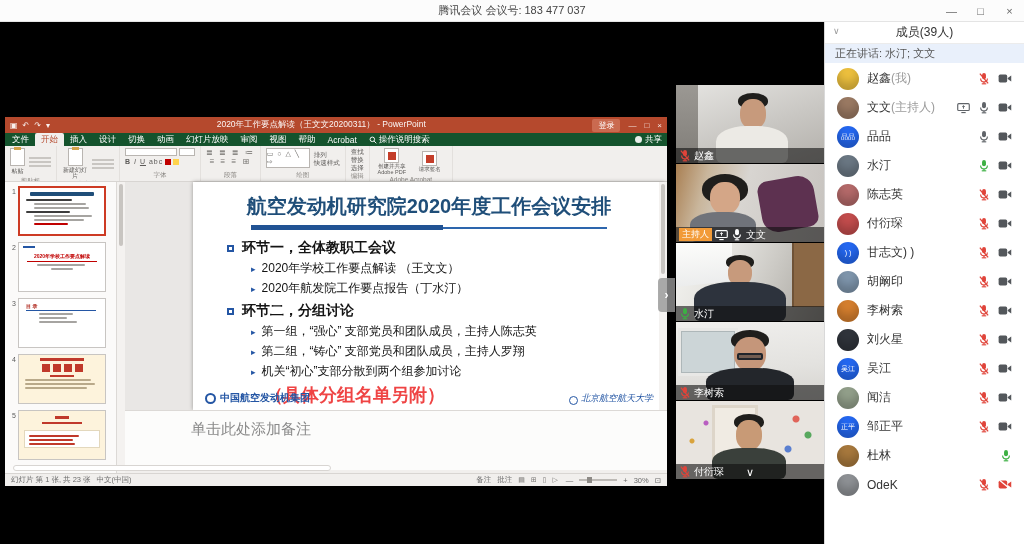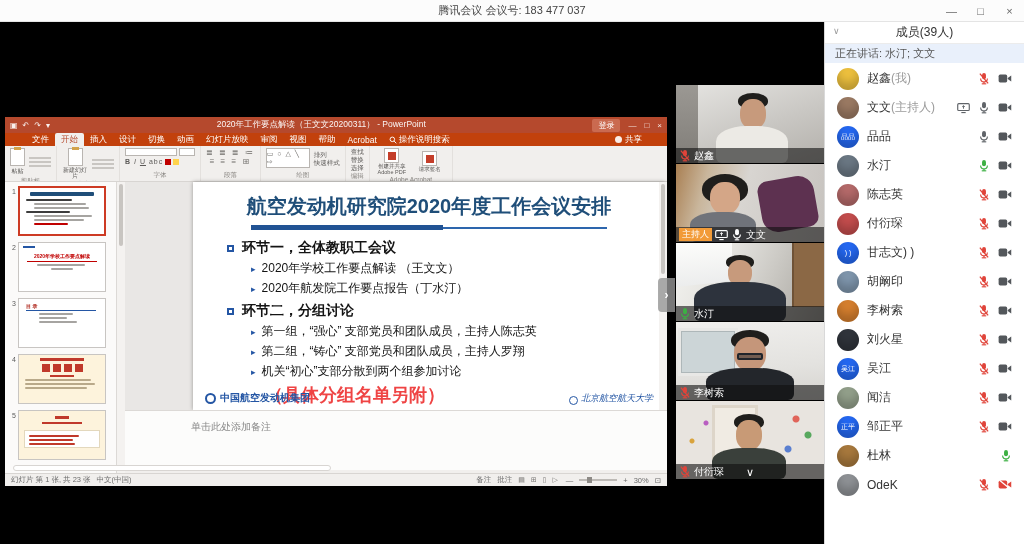--- a/index.html
+++ b/index.html
@@ -19,22 +19,22 @@
 .stage{position:absolute;left:0;top:22px;width:676px;height:522px;background:#000}
 
 
 .ppt{position:absolute;left:5px;top:95px;width:662px;height:369px;background:#f1efed;font-size:9px}
 .ppt-titlebar{position:absolute;left:0;top:0;width:100%;height:16px;background:#b5492d;
   display:flex;align-items:center;padding:0 5px;color:#fff}
 .qat{display:flex;gap:5px;font-size:8px;opacity:.92}
 .ppt-doc-title{flex:1;text-align:center;font-size:8.5px;opacity:.95;white-space:nowrap;overflow:hidden}
 .signin{background:#ca6a50;border-radius:2px;padding:1px 6px;font-size:8px}
 .ppt-controls{display:flex;gap:8px;margin-left:8px;font-size:8px;opacity:.85}
-.ppt-tabs{position:absolute;left:0;top:16px;width:100%;height:13px;background:#c2410c;
-  display:flex;align-items:stretch;padding:0 21px;color:#fff}
+.ppt-tabs{position:absolute;left:0;top:16px;width:100%;height:13px;background:#14532d;
+  display:flex;align-items:stretch;padding:0 1px;color:#fff}
 .ppt-tab{font-size:8.5px;padding:1px 6px;display:flex;align-items:center;gap:2px;white-space:nowrap}
 .ppt-tab.active{background:#f1efed;color:#b5492d;border-radius:2px 2px 0 0}
 .tab-spacer{flex:1}
 .ppt-share{font-size:8.5px;display:flex;align-items:center;gap:3px;padding-right:4px}
 .p-ic{width:7px;height:7px;border-radius:50%;background:#fff;opacity:.9;display:inline-block}
 .ribbon{position:absolute;left:0;top:29px;width:100%;height:36px;background:#f1efed;
   border-bottom:1px solid #d8d5d2;display:flex;overflow:hidden}
 .rg{border-right:1px solid #e3e0dd;padding:2px 5px 1px;display:flex;flex-direction:column;
   justify-content:space-between;align-items:center;flex:none}
 .rg-items{display:flex;gap:4px;align-items:center}
@@ -88,21 +88,21 @@
 .l3{font-size:18px;color:#ef4444;font-weight:bold;margin:2px 0 0 38px}
 .s-footer{position:absolute;left:12px;right:12px;bottom:5px;display:flex;justify-content:space-between;align-items:flex-end}
 .logo-l{display:flex;align-items:center;gap:4px;font-size:10px;font-weight:bold;color:#2456a4}
 .logo-circle{width:11px;height:11px;border:2px solid #2456a4;border-radius:50%;flex:none}
 .logo-r{display:flex;align-items:flex-end;gap:3px;font-size:9px;font-style:italic;color:#2456a4;
   font-family:"Liberation Serif","DejaVu Serif",serif}
 .logo-circle.sm{width:9px;height:9px;border-width:1.5px}
 
 
 .notes{position:absolute;left:120px;top:293px;width:542px;height:60px;background:#fcfcfb;
-  border-top:1px solid #dcd9d6;padding:9px 0 0 66px;font-size:10px;color:#8a8a8a}
+  border-top:1px solid #dcd9d6;padding:9px 0 0 66px;font-size:15px;color:#8a8a8a}
 .hscroll{position:absolute;left:8px;top:348px;width:318px;height:6px;background:#fff;
   border:1px solid #d8d5d2;border-radius:3px}
 .ppt-status{position:absolute;left:0;top:356px;width:662px;height:13px;background:#f1efed;
   border-top:1px solid #d8d5d2;display:flex;align-items:center;gap:6px;padding:0 6px;
   font-size:7.5px;color:#6b6b6b;white-space:nowrap}
 .ps-spacer{flex:1}
 .ps-views{letter-spacing:2px;font-size:7px;color:#7a7876}
 .ps-slider{width:38px;height:2px;background:#bdbab6;position:relative;display:inline-block}
 .ps-slider i{position:absolute;left:8px;top:-2px;width:5px;height:6px;background:#8d8a86}
 

